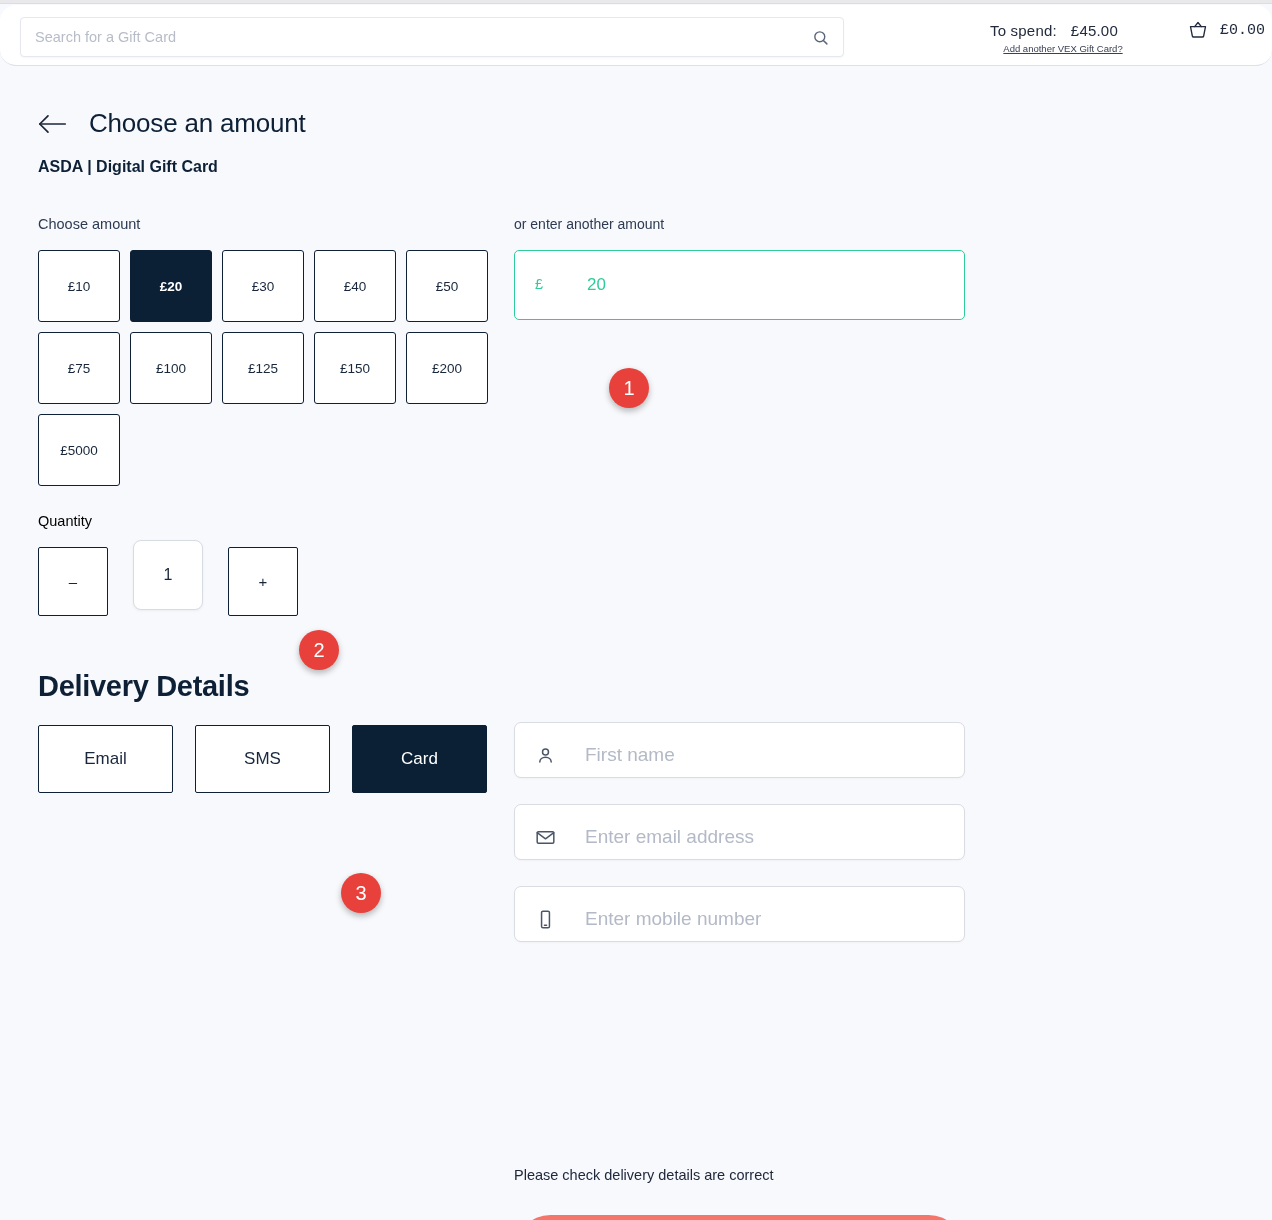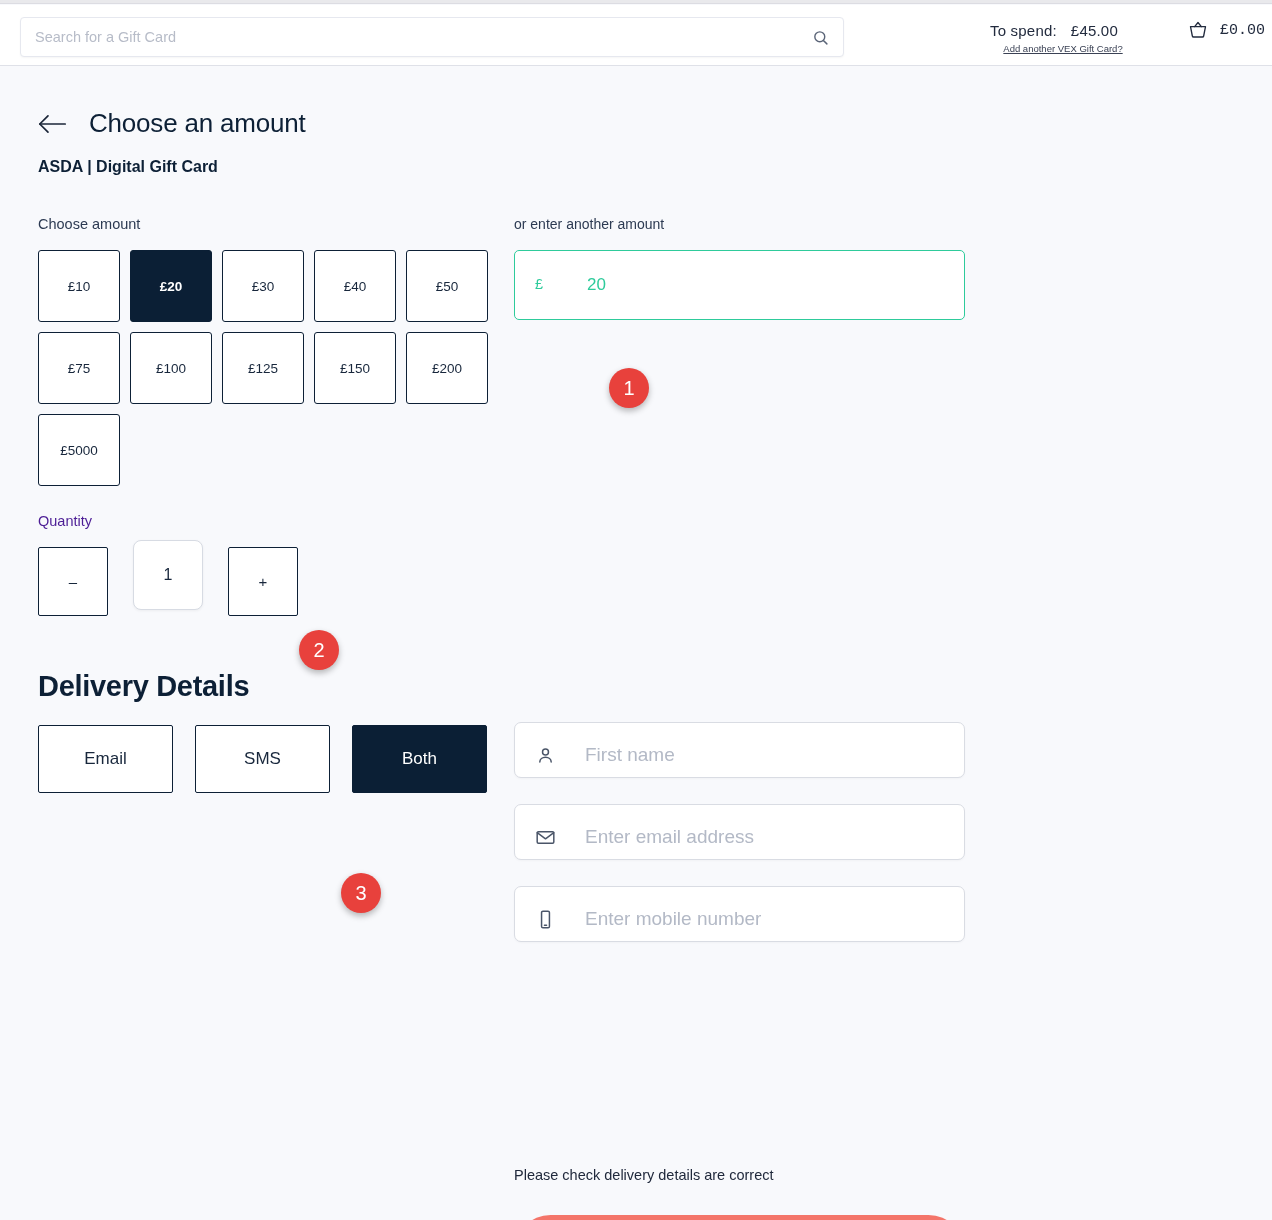--- a/index.html
+++ b/index.html
@@ -23,20 +23,21 @@
   }
 
   
   .header {
     position: absolute;
     top: 5px; left: 0;
     width: 1272px;
     height: 61px;
     background: #ffffff;
     border-bottom: 1px solid #dfe1e8;
+    border-radius: 16px;
   }
 
   .search-wrap {
     position: absolute;
     left: 20px; top: 12px;
     width: 824px;
     height: 40px;
     background: #ffffff;
     border: 1px solid #e6e8ef;
     border-radius: 4px;
@@ -185,21 +186,21 @@
     font-size: 17px;
     color: #2ecb9b;
   }
   .other-amount-input::placeholder { color: #9fe4cd; }
 
   
   .qty-label {
     position: absolute;
     left: 38px; top: 446px;
     font-size: 14.5px;
-    color: #4c1d95;
+    color: #000000;
   }
   .qty-row { position: absolute; left: 38px; top: 480px; }
   .qty-btn {
     position: absolute;
     width: 70px; height: 69px;
     background: #ffffff;
     border: 1px solid #0d2036;
     border-radius: 2px;
     display: flex; align-items: center; justify-content: center;
     font-size: 15px;
@@ -404,21 +405,21 @@
     <div class="qty-btn qty-minus">–</div>
     <input class="qty-value" type="text" value="1" style="">
     <div class="qty-btn qty-plus">+</div>
   </div>
 
   <div class="delivery-title">Delivery Details</div>
 
   <div class="delivery-tabs">
     <div class="delivery-tab">Email</div>
     <div class="delivery-tab">SMS</div>
-    <div class="delivery-tab selected">Both</div>
+    <div class="delivery-tab selected">Card</div>
   </div>
 
   <div class="form-col">
 
     <div class="field">
       <span class="field-icon">
         <svg viewBox="0 0 24 24" fill="none" stroke="currentColor" stroke-width="1.7" stroke-linecap="round" stroke-linejoin="round" width="21" height="21">
           <circle cx="12" cy="8" r="3.4"></circle>
           <path d="M5.5 19.5c0-3.3 2.9-5.6 6.5-5.6s6.5 2.3 6.5 5.6"></path>
         </svg>

